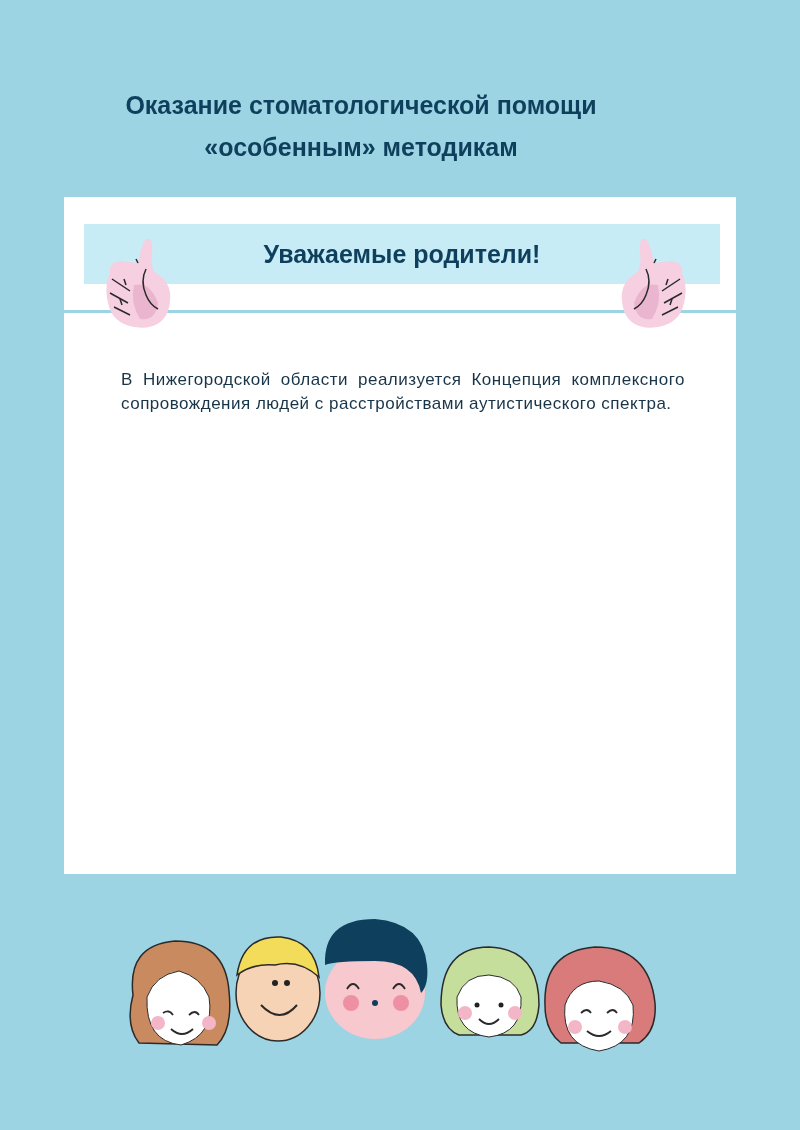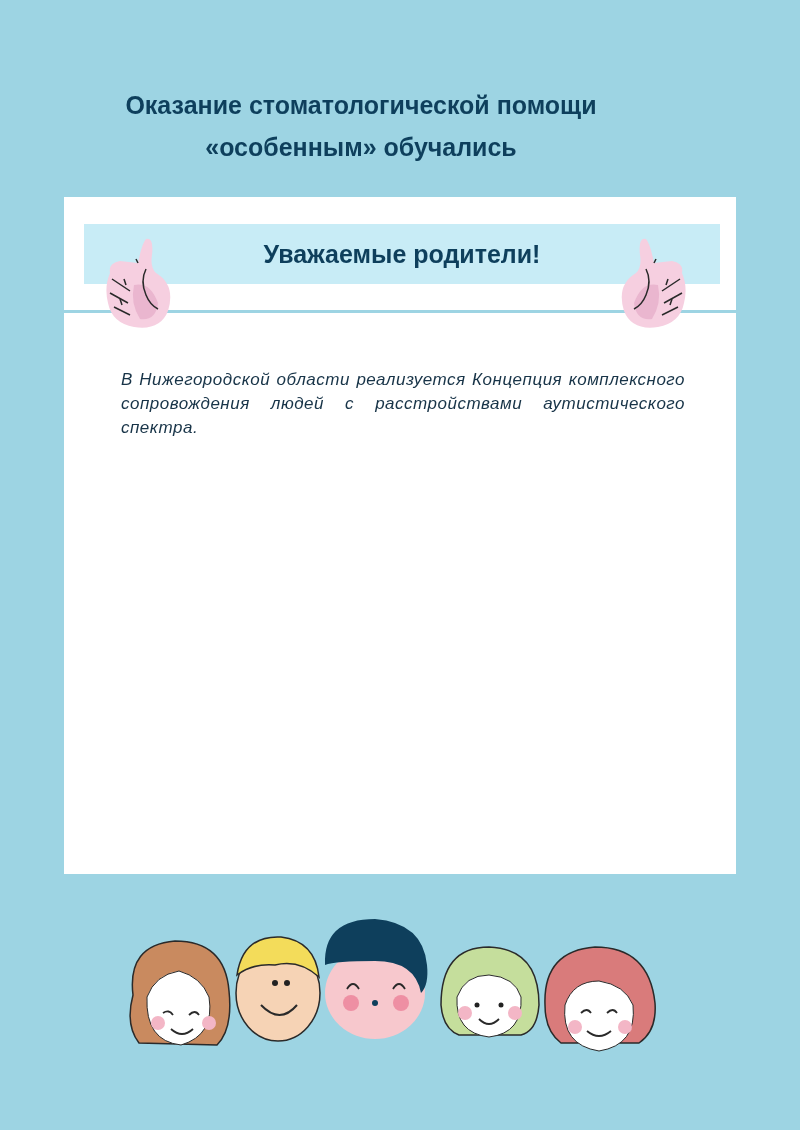--- a/index.html
+++ b/index.html
@@ -7,29 +7,29 @@
   body { background: #9dd4e3; font-family: "Liberation Sans", "DejaVu Sans", sans-serif; position: relative; }
   .title { position: absolute; left: 11px; top: 66px; width: 700px; text-align: center; color: #0e3f5c; font-weight: bold; font-size: 25px; line-height: 42px; margin-top: 18px; }
   .card { position: absolute; left: 64px; top: 197px; width: 672px; height: 677px; background: #ffffff; }
   .banner { position: absolute; left: 20px; top: 27px; width: 636px; height: 60px; background: #c8ecf6; display: flex; align-items: center; justify-content: center; }
   .banner-title { color: #0e3f5c; font-weight: bold; font-size: 25px; }
   .divider { position: absolute; left: 0; top: 113px; width: 672px; height: 3px; background: #9dd4e3; }
   .hand { position: absolute; top: 36px; width: 100px; height: 100px; }
   .hand.left { left: 26px; }
   .hand.right { left: 538px; transform: scaleX(-1); }
   .body-text { position: absolute; left: 57px; top: 171px; width: 564px; color: #183448; font-size: 17px; line-height: 24px; letter-spacing: 0.5px; text-align: justify; }
-  .body-text p { margin-bottom: 24px; font-style: italic; }
+  .body-text p { margin-bottom: 24px; }
   .kids { position: absolute; left: 125px; top: 905px; width: 560px; height: 150px; }
 </style>
 </head>
 <body>
 
 <div class="title">
   <div>Оказание стоматологической помощи</div>
-  <div>«особенным» обучались</div>
+  <div>«особенным» методикам</div>
 </div>
 
 <div class="card">
   <div class="banner">
     <span class="banner-title">Уважаемые родители!</span>
   </div>
   <div class="divider"></div>
 
   <svg class="hand left" viewBox="0 0 100 100">
     <path d="M20 40 Q18 30 30 28 L48 30 Q52 10 56 6 Q64 4 62 22 Q60 34 66 40 Q86 52 78 78 Q70 98 44 94 Q22 90 18 70 Q14 54 20 40 Z" fill="#f6cfe0"></path>

